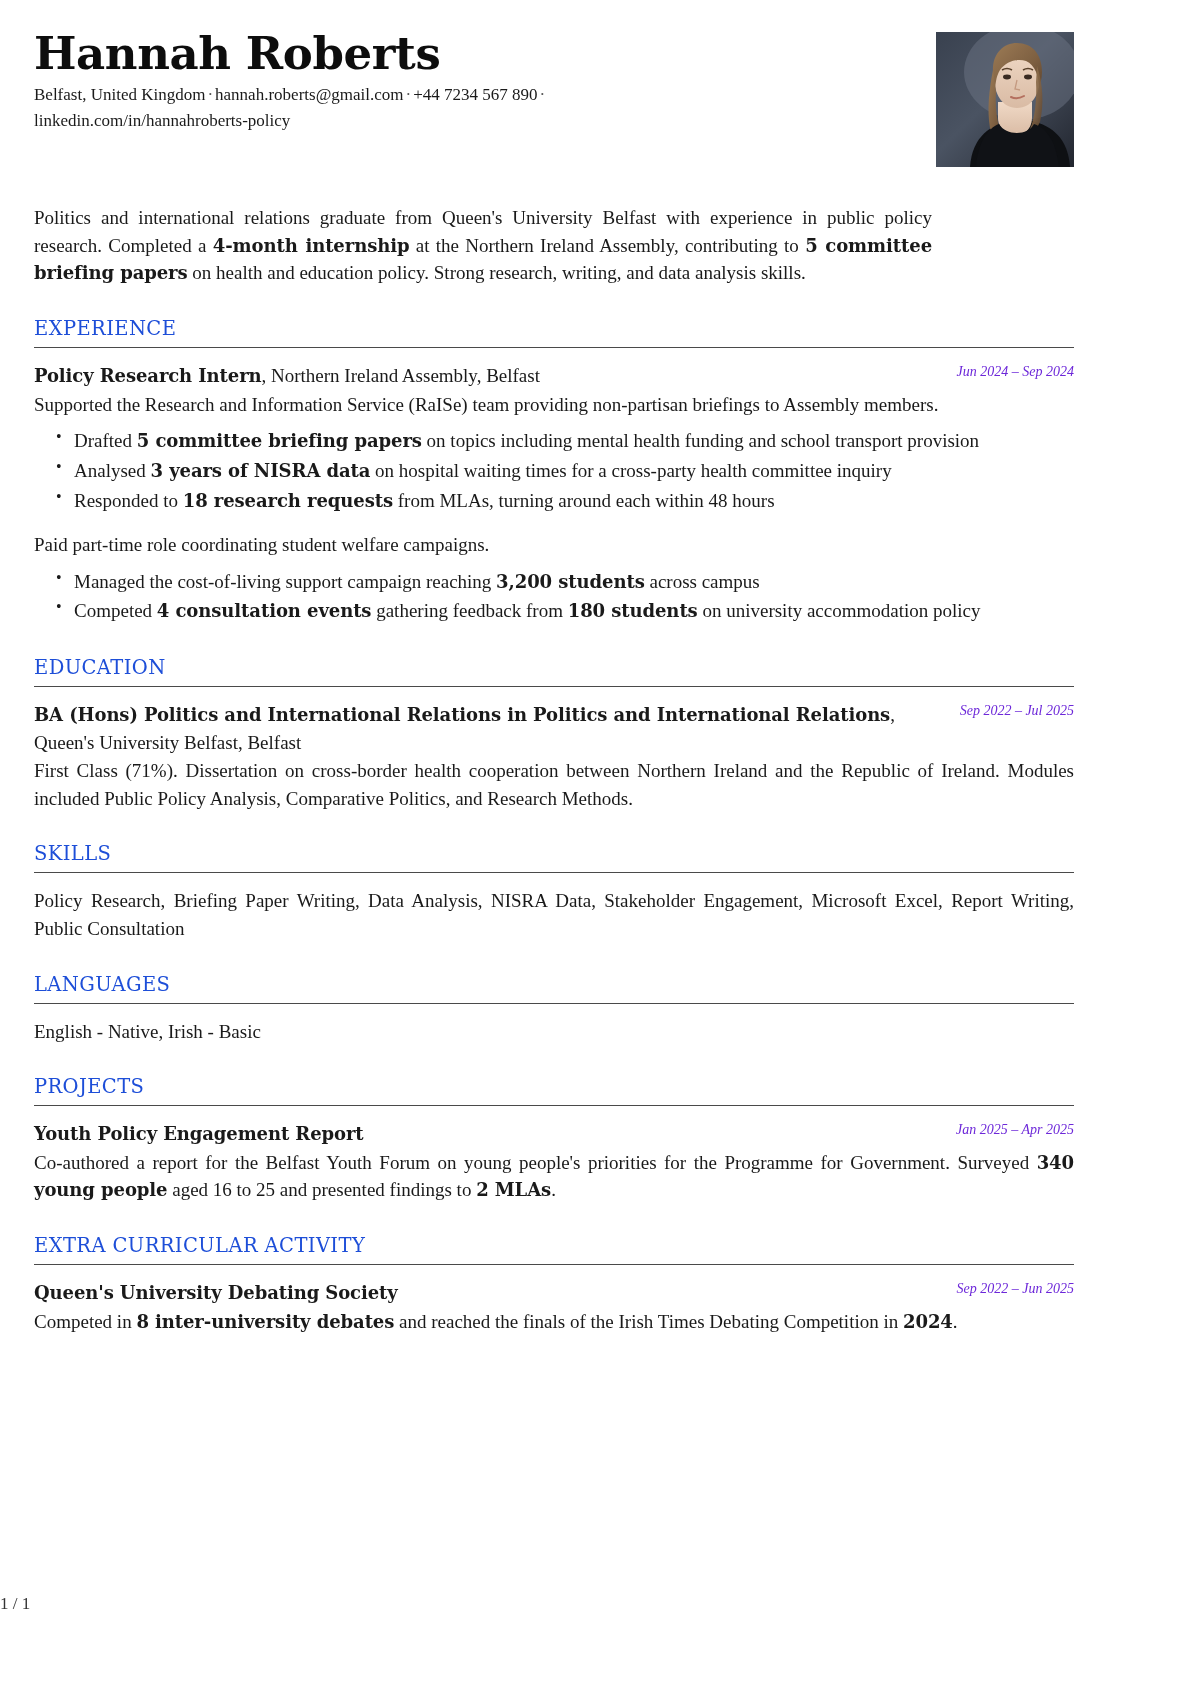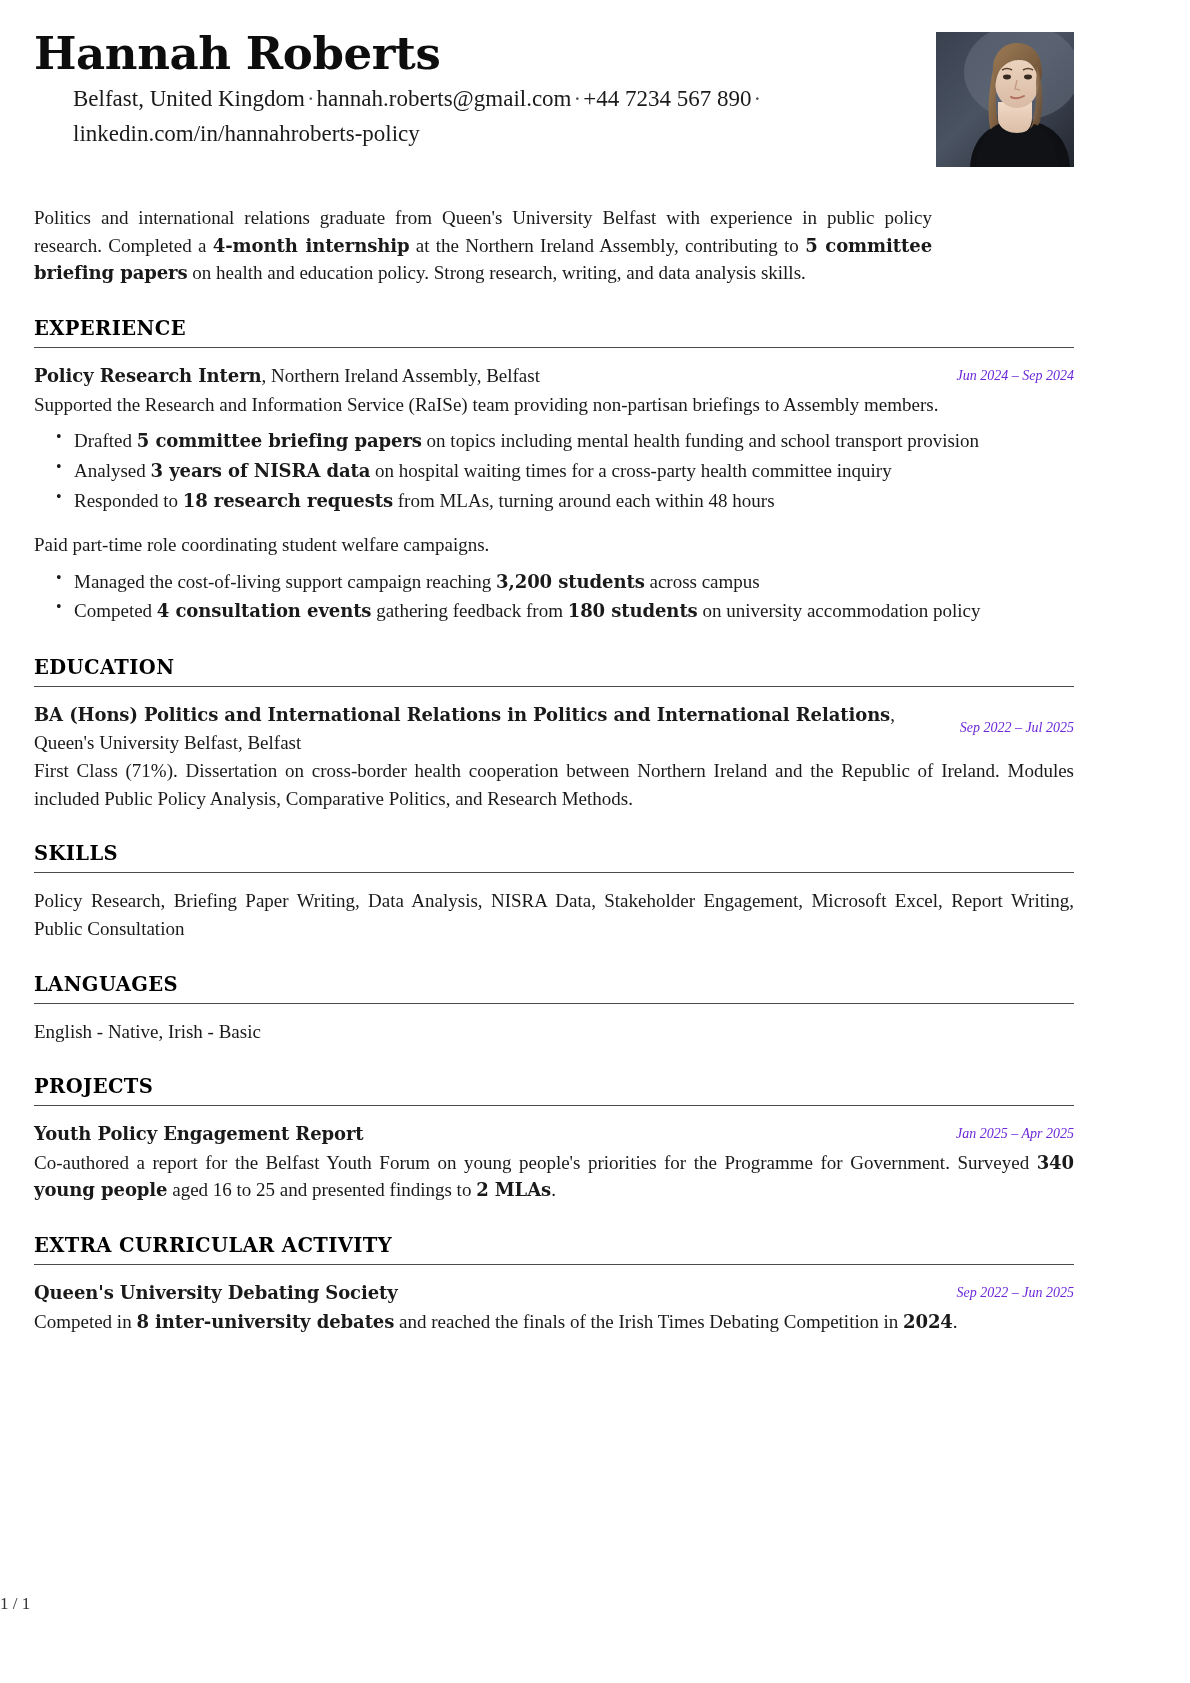--- a/index.html
+++ b/index.html
@@ -42,25 +42,24 @@
   }
   .title {
     font-family: "Liberation Serif", serif;
     font-style: italic;
     font-size: 24px;
     line-height: 1.2;
     margin: 0 0 8px 0;
     color: #1a1a1a;
   }
   .contact-line {
-    font-size: 23px;
+    font-size: 17px;
     line-height: 1.52;
     color: #1a1a1a;
     max-width: 700px;
-    margin-left: 39px;
   }
   .contact-sep {
     color: #555;
     padding: 0 2px;
   }
   .photo {
     position: absolute;
     top: 2px;
     right: 0;
     width: 138px;
@@ -77,39 +76,39 @@
     line-height: 1.46;
     text-align: justify;
     color: #1a1a1a;
     max-width: 898px;
   }
 
   
   .section { margin-top: 30px; }
   .section-heading {
     font-family: "DejaVu Serif", "Liberation Serif", serif;
-    font-weight: 700;
+    font-weight: 400;
     font-size: 19.5px;
     letter-spacing: 0.4px;
-    color: #000000;
+    color: #1d4ed8;
     margin: 0 0 7px 0;
     text-transform: uppercase;
   }
   .rule {
     height: 1px;
     background: #4a4a4a;
     width: 100%;
     margin-bottom: 14px;
   }
 
   .entry { margin-bottom: 16px; }
   .entry:last-child { margin-bottom: 0; }
   .entry-head {
     display: flex;
-    align-items: center;
+    align-items: flex-start;
     justify-content: space-between;
     gap: 36px;
   }
   .entry-title {
     font-size: 19px;
     line-height: 1.45;
     flex: 1 1 auto;
     color: #1a1a1a;
   }
   .entry-title b {

